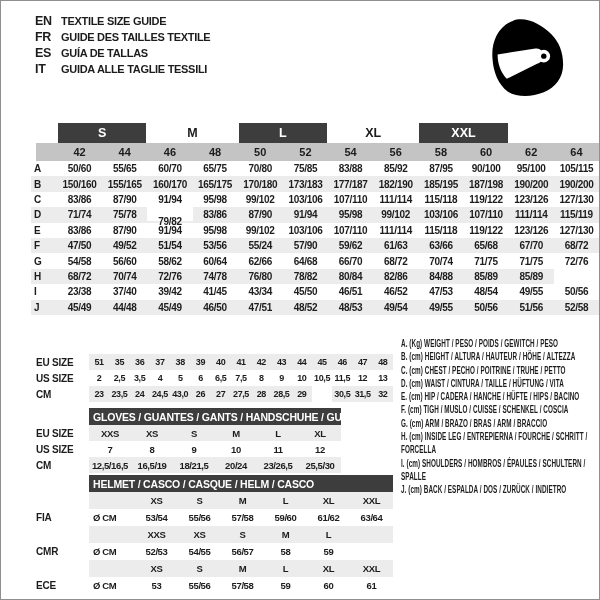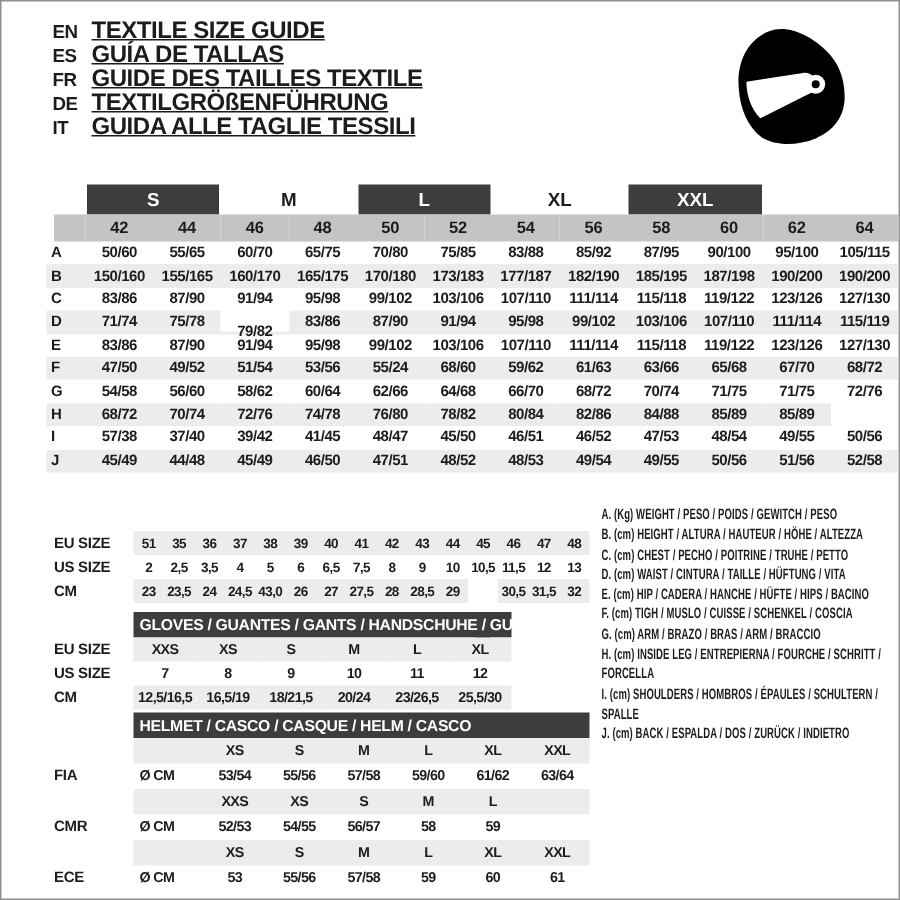--- a/index.html
+++ b/index.html
@@ -8,21 +8,21 @@
   html,body{margin:0;padding:0;background:#fff;}
   .page{
     position:relative;width:600px;height:600px;box-sizing:border-box;
     background:#fff;border:1px solid #8f8f8f;overflow:hidden;
     font-family:"Liberation Sans","DejaVu Sans",sans-serif;color:var(--text);
   }
   
   .langs{position:absolute;left:34px;top:12px;}
   .lang-row{display:flex;height:16px;align-items:center;}
   .lang-code{font-weight:700;font-size:12.5px;width:26px;letter-spacing:-0.3px;}
-  .lang-title{font-weight:700;font-size:16px;letter-spacing:-0.3px;white-space:nowrap;text-decoration:underline;}
+  .lang-title{font-weight:700;font-size:11px;letter-spacing:-0.3px;white-space:nowrap;}
   .helmet-icon{position:absolute;left:484px;top:10px;width:84px;height:92px;}
   
   .tg{
     position:absolute;left:30px;top:122px;width:568px;
     display:grid;grid-template-columns:26px repeat(12,1fr);
     grid-template-rows:20px 18px repeat(10,15.4px);
   }
   .sg{display:flex;align-items:center;justify-content:center;font-weight:700;font-size:12.5px;margin:0 1px;}
   .sg.dark{background:var(--bar);color:#fff;}
   .band{background:var(--band);display:flex;align-items:center;justify-content:center;font-weight:700;font-size:11px;}
@@ -53,30 +53,26 @@
 <body>
 
 <div class="page">
 
   <div class="langs" id="langList">
       <div class="lang-row">
         <div class="lang-code">EN</div>
         <div class="lang-title">TEXTILE SIZE GUIDE</div>
       </div>
       <div class="lang-row">
-        <div class="lang-code">ES</div>
-        <div class="lang-title">GUÍA DE TALLAS</div>
-      </div>
-      <div class="lang-row">
         <div class="lang-code">FR</div>
         <div class="lang-title">GUIDE DES TAILLES TEXTILE</div>
       </div>
       <div class="lang-row">
-        <div class="lang-code">DE</div>
-        <div class="lang-title">TEXTILGRÖßENFÜHRUNG</div>
+        <div class="lang-code">ES</div>
+        <div class="lang-title">GUÍA DE TALLAS</div>
       </div>
       <div class="lang-row">
         <div class="lang-code">IT</div>
         <div class="lang-title">GUIDA ALLE TAGLIE TESSILI</div>
       </div>
     </div>
 
   <svg class="helmet-icon" viewBox="0 0 100 100" aria-hidden="true">
     <path fill="#000" d="M33,7 C15,14 7,33 9,53 C10,68 16,83 27,91 C38,98 55,98 70,92 C84,86 93,75 93,59 C93,44 88,32 79,23 C67,11 48,1 33,7 Z"></path>
     <path fill="#fff" d="M15,47 L60,40 C66,39 70,44 70,49 C70,53 67,56 62,58 L26,76 C19,69 15,58 15,47 Z"></path>
@@ -167,21 +163,21 @@
       <div class="tc" style="grid-area: 7 / 10;">115/118</div>
       <div class="tc" style="grid-area: 7 / 11;">119/122</div>
       <div class="tc" style="grid-area: 7 / 12;">123/126</div>
       <div class="tc" style="grid-area: 7 / 13;">127/130</div>
       <div class="tc rowkey stripe" style="grid-area: 8 / 1;">F</div>
       <div class="tc stripe" style="grid-area: 8 / 2;">47/50</div>
       <div class="tc stripe" style="grid-area: 8 / 3;">49/52</div>
       <div class="tc stripe" style="grid-area: 8 / 4;">51/54</div>
       <div class="tc stripe" style="grid-area: 8 / 5;">53/56</div>
       <div class="tc stripe" style="grid-area: 8 / 6;">55/24</div>
-      <div class="tc stripe" style="grid-area: 8 / 7;">68/60</div>
+      <div class="tc stripe" style="grid-area: 8 / 7;">57/90</div>
       <div class="tc stripe" style="grid-area: 8 / 8;">59/62</div>
       <div class="tc stripe" style="grid-area: 8 / 9;">61/63</div>
       <div class="tc stripe" style="grid-area: 8 / 10;">63/66</div>
       <div class="tc stripe" style="grid-area: 8 / 11;">65/68</div>
       <div class="tc stripe" style="grid-area: 8 / 12;">67/70</div>
       <div class="tc stripe" style="grid-area: 8 / 13;">68/72</div>
       <div class="tc rowkey" style="grid-area: 9 / 1;">G</div>
       <div class="tc" style="grid-area: 9 / 2;">54/58</div>
       <div class="tc" style="grid-area: 9 / 3;">56/60</div>
       <div class="tc" style="grid-area: 9 / 4;">58/62</div>
@@ -201,25 +197,25 @@
       <div class="tc stripe" style="grid-area: 10 / 5;">74/78</div>
       <div class="tc stripe" style="grid-area: 10 / 6;">76/80</div>
       <div class="tc stripe" style="grid-area: 10 / 7;">78/82</div>
       <div class="tc stripe" style="grid-area: 10 / 8;">80/84</div>
       <div class="tc stripe" style="grid-area: 10 / 9;">82/86</div>
       <div class="tc stripe" style="grid-area: 10 / 10;">84/88</div>
       <div class="tc stripe" style="grid-area: 10 / 11;">85/89</div>
       <div class="tc stripe" style="grid-area: 10 / 12;">85/89</div>
       <div class="tc stripe" style="grid-area: 10 / 13; margin-top: 40px;">87/91</div>
       <div class="tc rowkey" style="grid-area: 11 / 1;">I</div>
-      <div class="tc" style="grid-area: 11 / 2;">57/38</div>
+      <div class="tc" style="grid-area: 11 / 2;">23/38</div>
       <div class="tc" style="grid-area: 11 / 3;">37/40</div>
       <div class="tc" style="grid-area: 11 / 4;">39/42</div>
       <div class="tc" style="grid-area: 11 / 5;">41/45</div>
-      <div class="tc" style="grid-area: 11 / 6;">48/47</div>
+      <div class="tc" style="grid-area: 11 / 6;">43/34</div>
       <div class="tc" style="grid-area: 11 / 7;">45/50</div>
       <div class="tc" style="grid-area: 11 / 8;">46/51</div>
       <div class="tc" style="grid-area: 11 / 9;">46/52</div>
       <div class="tc" style="grid-area: 11 / 10;">47/53</div>
       <div class="tc" style="grid-area: 11 / 11;">48/54</div>
       <div class="tc" style="grid-area: 11 / 12;">49/55</div>
       <div class="tc" style="grid-area: 11 / 13;">50/56</div>
       <div class="tc rowkey stripe" style="grid-area: 12 / 1;">J</div>
       <div class="tc stripe" style="grid-area: 12 / 2;">45/49</div>
       <div class="tc stripe" style="grid-area: 12 / 3;">44/48</div>

